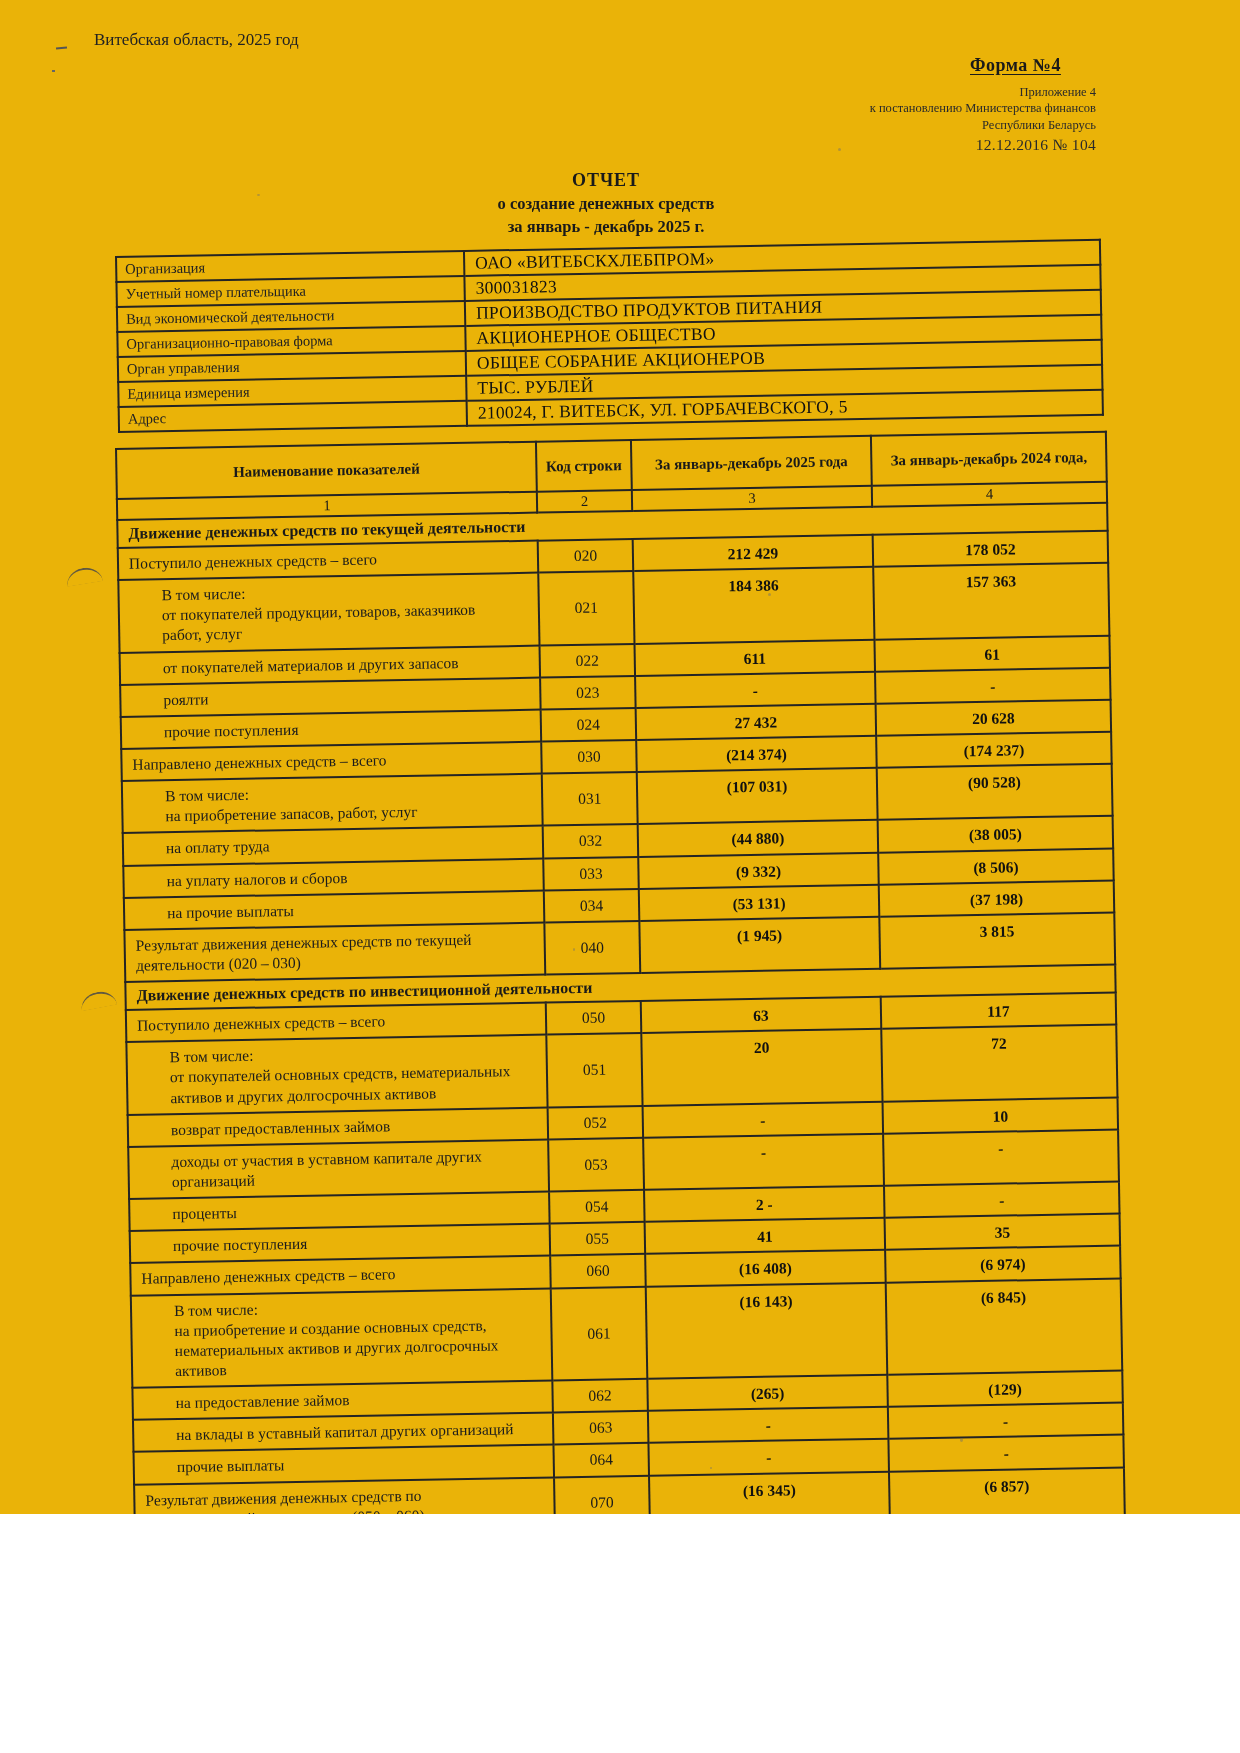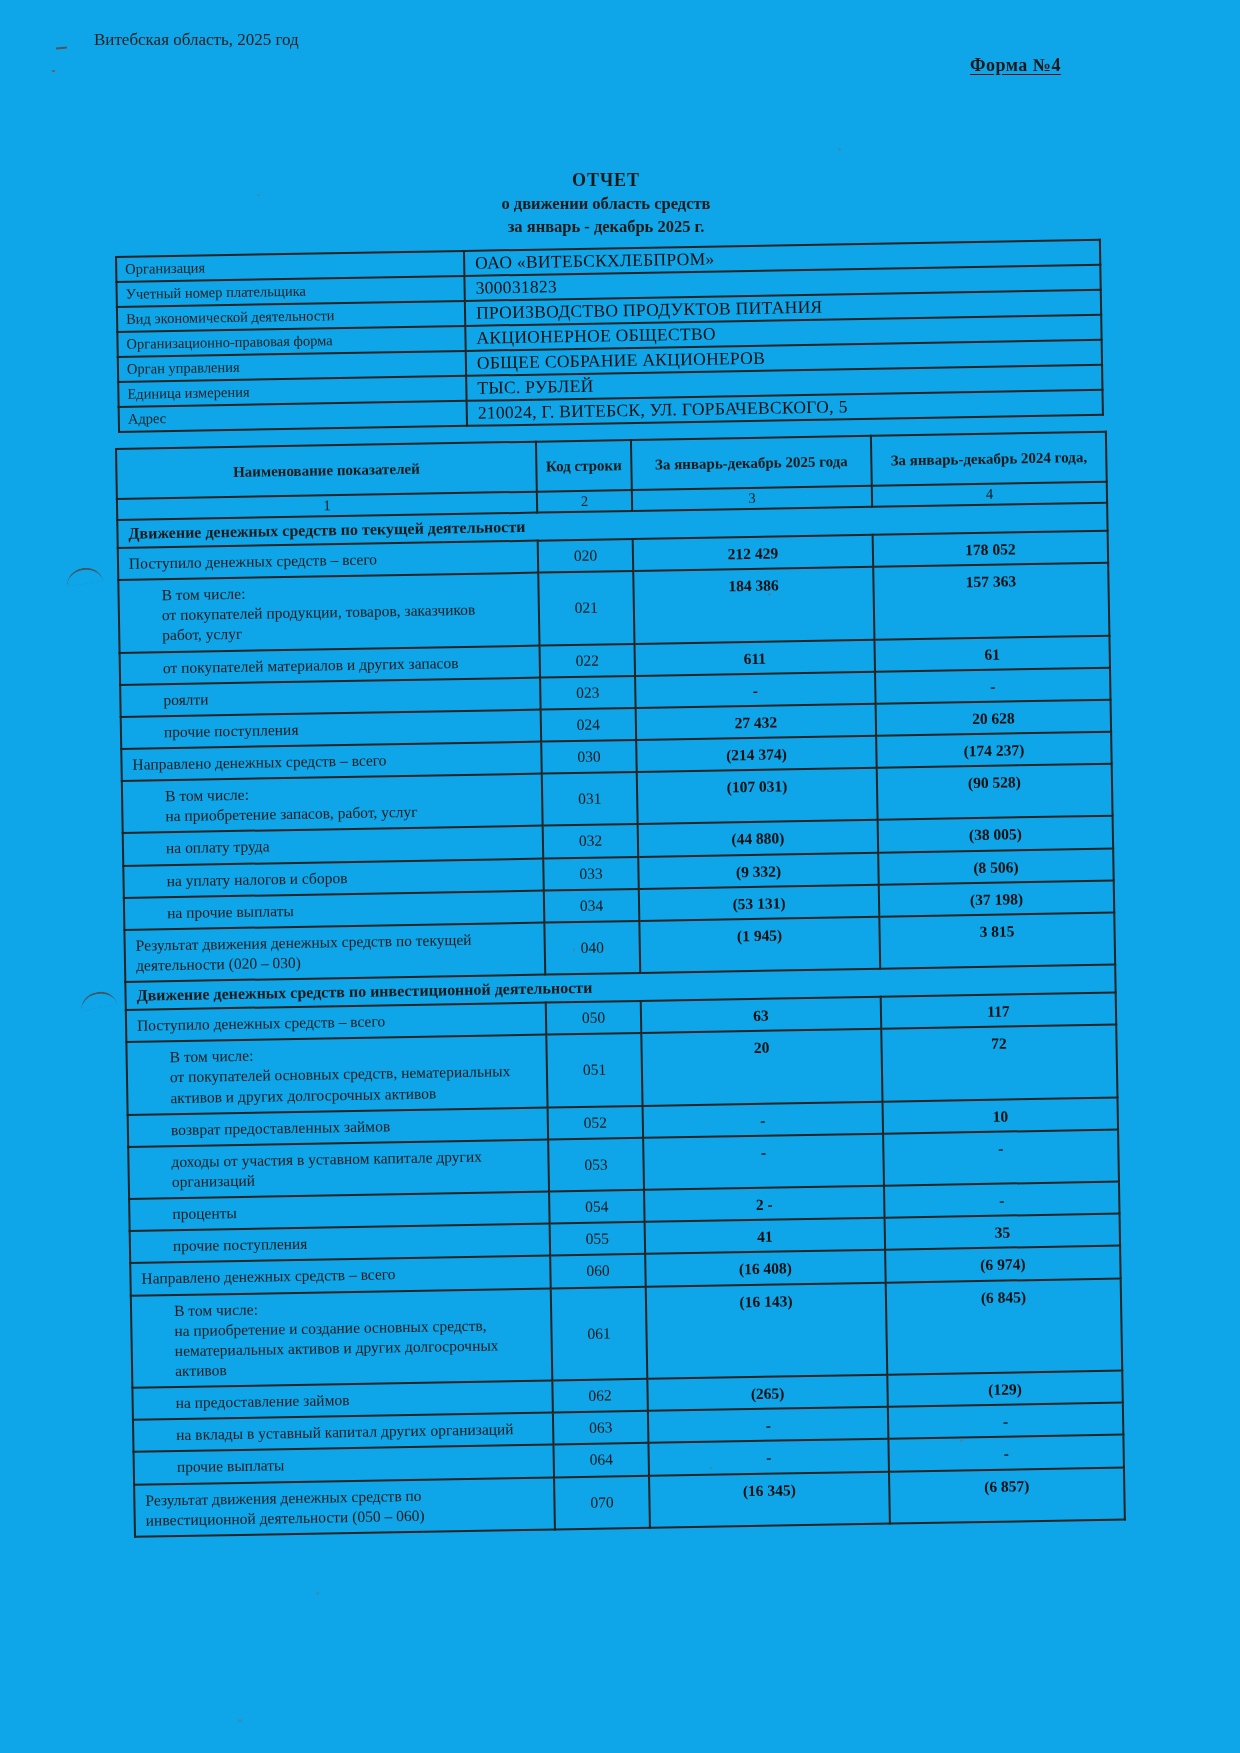--- a/index.html
+++ b/index.html
@@ -1,19 +1,19 @@
 <!DOCTYPE html>
 <html><head>
 <meta charset="utf-8">
 <style>
   html,body{margin:0;padding:0;background:#ffffff;}
   .page{
     position:relative;
-    width:1240px;height:1753px;
-    background:#0ea5e9;
+    width:1240px;height:1514px;
+    background:#eab308;
     font-family:"Liberation Serif","DejaVu Serif",serif;
     color:#1a1a1a;
     overflow:hidden;
   }
   
   .region-header{position:absolute;left:94px;top:30px;font-size:17px;color:#222;}
   .corner-dash{position:absolute;left:56px;top:47px;width:11px;height:2px;background:#555;transform:rotate(-5deg);}
   .corner-dot{position:absolute;left:52px;top:70px;width:3px;height:2px;background:#666;}
   .form-label{
     position:absolute;top:55px;left:970px;width:110px;text-align:left;
@@ -70,24 +70,30 @@
 
 <div class="page">
 
   <div class="corner-dash"></div>
   <div class="corner-dot"></div>
 
   <div class="region-header">Витебская область, 2025 год</div>
 
   <div class="form-label">Форма №4</div>
 
+  <div class="appendix">
+    <div>Приложение 4</div>
+    <div>к постановлению Министерства финансов</div>
+    <div>Республики Беларусь</div>
+    <div class="appendix-date">12.12.2016 № 104</div>
+  </div>
 
   <div class="title-block">
     <div class="title-line1">ОТЧЕТ</div>
-    <div class="title-line2">о движении область средств</div>
+    <div class="title-line2">о создание денежных средств</div>
     <div class="title-line3">за январь - декабрь 2025 г.</div>
   </div>
 
   <table class="org-table">
     <tbody>
         <tr>
           <td class="org-label">Организация</td>
           <td class="org-value">ОАО «ВИТЕБСКХЛЕБПРОМ»</td>
         </tr>
         <tr>

